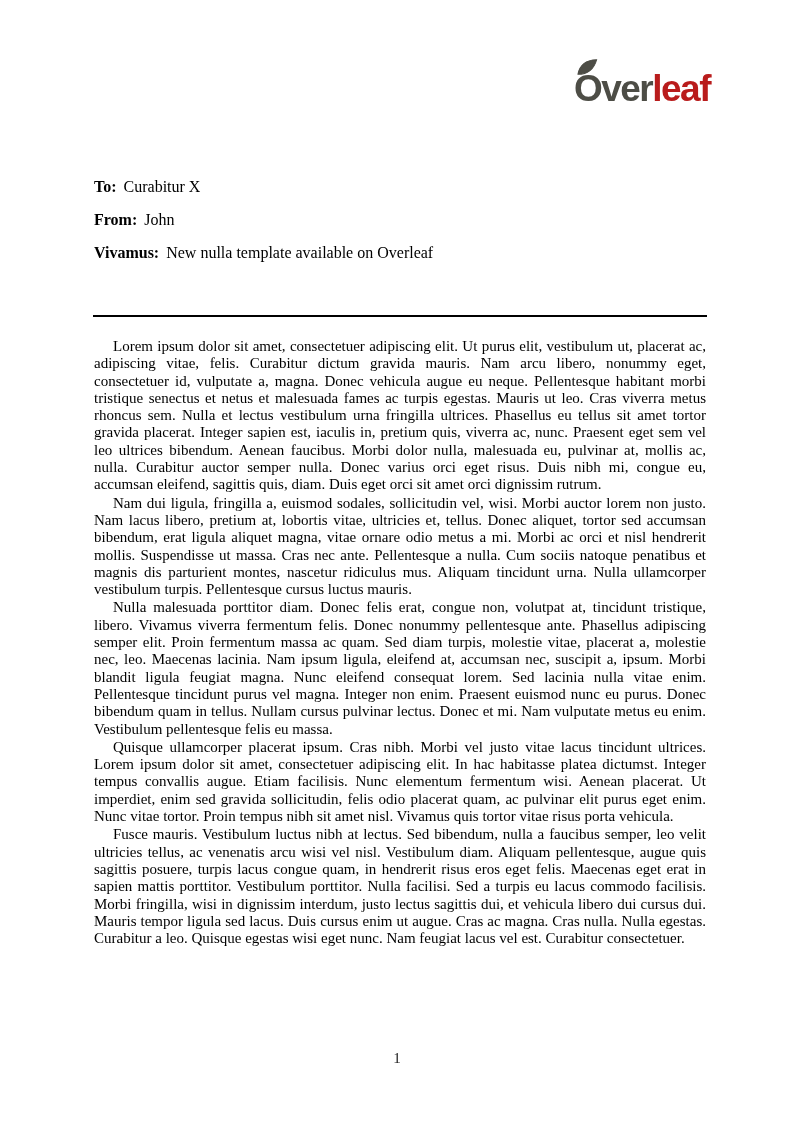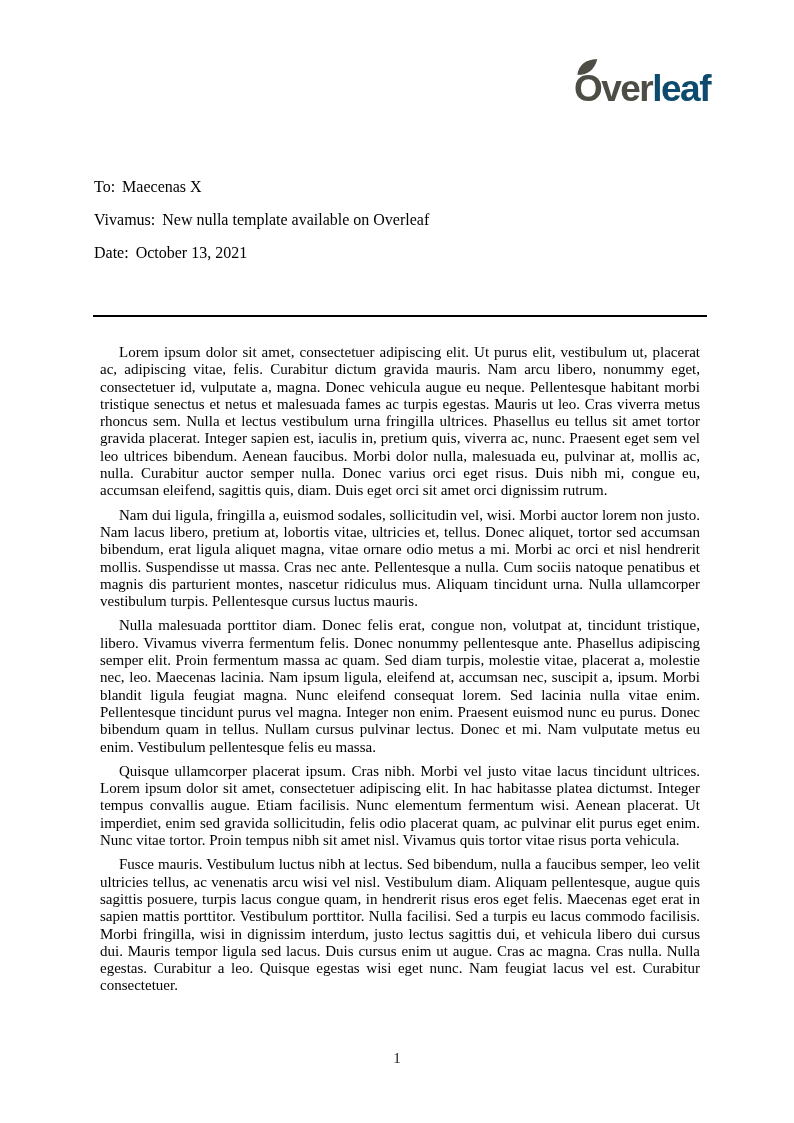--- a/index.html
+++ b/index.html
@@ -31,33 +31,33 @@
   .logo .o-wrap { position: relative; display: inline-block; }
   .logo .leaf-icon {
     position: absolute;
     top: -9px;
     left: 3px;
     width: 20px;
     height: 20px;
     transform: rotate(8deg);
   }
   .logo .gray { color: #4d4d46; }
-  .logo .green { color: #0c4a6e; }
+  .logo .green { color: #b91c1c; }
 
   
   .fields {
     position: absolute;
     top: 177px;
     left: 94px;
     right: 88px;
     font-size: 16px;
     line-height: 20px;
   }
   .field { margin-bottom: 13px; }
-  .field .label { font-weight: 400; margin-right: 7px; margin-top: 8px; }
+  .field .label { font-weight: 700; margin-right: 7px; margin-top: 8px; }
 
   
   .rule {
     position: absolute;
     top: 315px;
     left: 93px;
     width: 614px;
     height: 2px;
     background: #000000;
   }
@@ -67,21 +67,21 @@
     position: absolute;
     top: 337px;
     left: 93px;
     width: 614px;
     font-size: 15px;
     line-height: 17.3px;
     text-align: justify;
     hyphens: auto;
     -webkit-hyphens: auto;
   }
-  .body-text p { text-indent: 19px; margin: 7px; }
+  .body-text p { text-indent: 19px; margin: 1px; }
 
   
   .pagenum {
     position: absolute;
     top: 1050px;
     left: 0;
     width: 100%;
     text-align: center;
     font-size: 15px;
     color: #222222;
@@ -95,27 +95,27 @@
   <div class="logo">
     <span class="o-wrap">
       <svg class="leaf-icon" viewBox="0 0 40 40" aria-hidden="true">
         <path d="M4 37 C5 18 14 7 37 3 C34 24 24 34 4 37 Z M4 37 C8 26 14 16 24 10" fill="#4d4d46" stroke="#4d4d46" stroke-width="2"></path>
       </svg>
       <span class="gray">O</span></span><span class="gray">ver</span><span class="green">leaf</span>
   </div>
 
   <div class="fields">
     <div class="field">
-      <span class="label">To:</span><span class="value">Maecenas X</span>
+      <span class="label">To:</span><span class="value">Curabitur X</span>
+    </div>
+    <div class="field">
+      <span class="label">From:</span><span class="value">John</span>
     </div>
     <div class="field">
       <span class="label">Vivamus:</span><span class="value">New nulla template available on Overleaf</span>
-    </div>
-    <div class="field">
-      <span class="label">Date:</span><span class="value">October 13, 2021</span>
     </div>
   </div>
 
   <div class="rule"></div>
 
   <div class="body-text">
     <p>Lorem ipsum dolor sit amet, consectetuer adipiscing elit. Ut purus elit, vestibulum ut, placerat ac, adipiscing vitae, felis. Curabitur dictum gravida mauris. Nam arcu libero, nonummy eget, consectetuer id, vulputate a, magna. Donec vehicula augue eu neque. Pellentesque habitant morbi tristique senectus et netus et malesuada fames ac turpis egestas. Mauris ut leo. Cras viverra metus rhoncus sem. Nulla et lectus vestibulum urna fringilla ultrices. Phasellus eu tellus sit amet tortor gravida placerat. Integer sapien est, iaculis in, pretium quis, viverra ac, nunc. Praesent eget sem vel leo ultrices bibendum. Aenean faucibus. Morbi dolor nulla, malesuada eu, pulvinar at, mollis ac, nulla. Curabitur auctor semper nulla. Donec varius orci eget risus. Duis nibh mi, congue eu, accumsan eleifend, sagittis quis, diam. Duis eget orci sit amet orci dignissim rutrum.</p>
     <p>Nam dui ligula, fringilla a, euismod sodales, sollicitudin vel, wisi. Morbi auctor lorem non justo. Nam lacus libero, pretium at, lobortis vitae, ultricies et, tellus. Donec aliquet, tortor sed accumsan bibendum, erat ligula aliquet magna, vitae ornare odio metus a mi. Morbi ac orci et nisl hendrerit mollis. Suspendisse ut massa. Cras nec ante. Pellentesque a nulla. Cum sociis natoque penatibus et magnis dis parturient montes, nascetur ridiculus mus. Aliquam tincidunt urna. Nulla ullamcorper vestibulum turpis. Pellentesque cursus luctus mauris.</p>
     <p>Nulla malesuada porttitor diam. Donec felis erat, congue non, volutpat at, tincidunt tristique, libero. Vivamus viverra fermentum felis. Donec nonummy pellentesque ante. Phasellus adipiscing semper elit. Proin fermentum massa ac quam. Sed diam turpis, molestie vitae, placerat a, molestie nec, leo. Maecenas lacinia. Nam ipsum ligula, eleifend at, accumsan nec, suscipit a, ipsum. Morbi blandit ligula feugiat magna. Nunc eleifend consequat lorem. Sed lacinia nulla vitae enim. Pellentesque tincidunt purus vel magna. Integer non enim. Praesent euismod nunc eu purus. Donec bibendum quam in tellus. Nullam cursus pulvinar lectus. Donec et mi. Nam vulputate metus eu enim. Vestibulum pellentesque felis eu massa.</p>
     <p>Quisque ullamcorper placerat ipsum. Cras nibh. Morbi vel justo vitae lacus tincidunt ultrices. Lorem ipsum dolor sit amet, consectetuer adipiscing elit. In hac habitasse platea dictumst. Integer tempus convallis augue. Etiam facilisis. Nunc elementum fermentum wisi. Aenean placerat. Ut imperdiet, enim sed gravida sollicitudin, felis odio placerat quam, ac pulvinar elit purus eget enim. Nunc vitae tortor. Proin tempus nibh sit amet nisl. Vivamus quis tortor vitae risus porta vehicula.</p>

